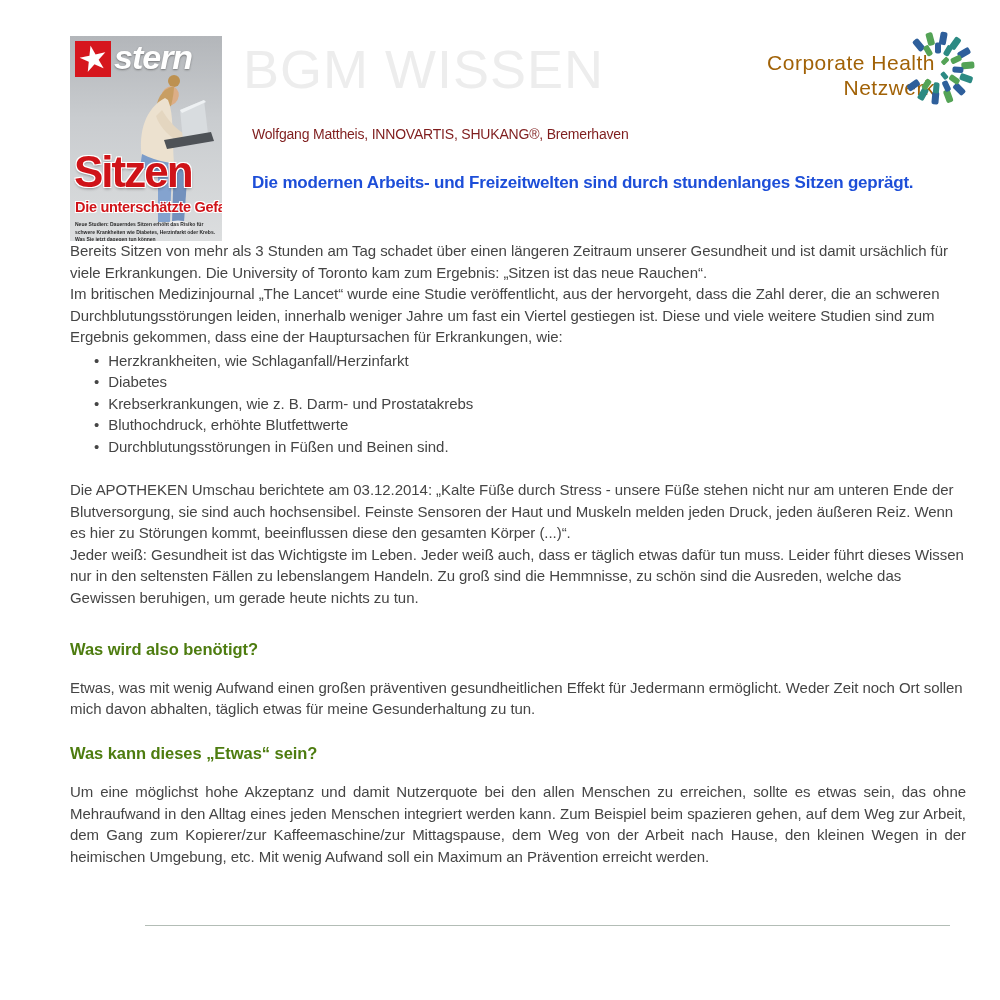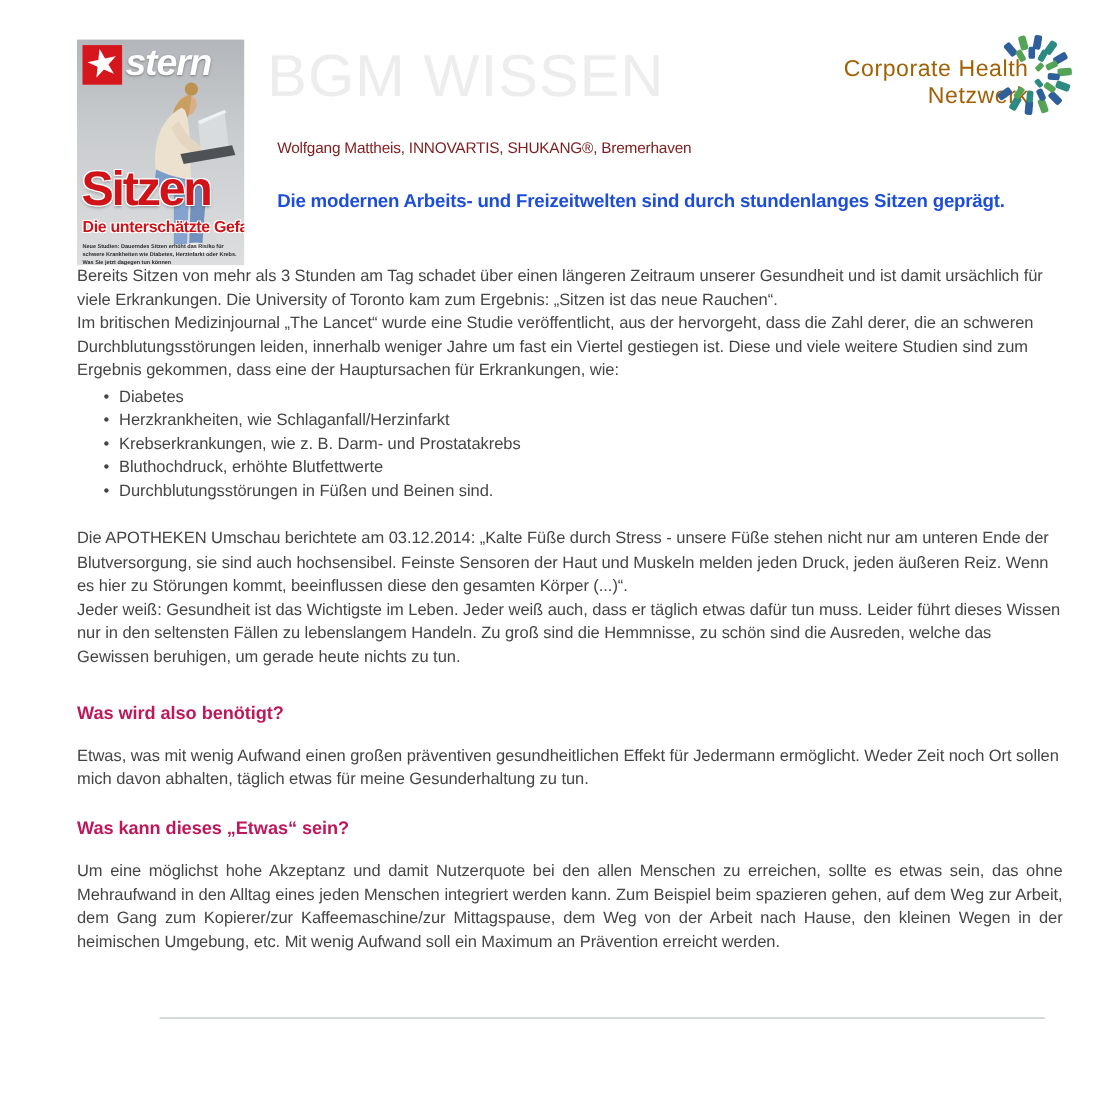--- a/index.html
+++ b/index.html
@@ -34,21 +34,21 @@
     line-height:24px;letter-spacing:-0.2px;}
 
   
   .content{position:absolute;left:70px;top:240px;width:896px;color:#454545;font-size:15px;
     line-height:21.5px;letter-spacing:-0.05px;}
   .content p{margin:0;}
   ul.bullets{margin:2px 0 0 0;padding:0;list-style:none;}
   ul.bullets li{margin:0 0 0 24px;line-height:21.5px;}
   ul.bullets li::before{content:"•";margin-right:9px;font-size:15px;}
   .p-apotheken{margin-top:22px !important;}
-  .heading{color:#be185d;font-size:16.5px;font-weight:bold;margin:0;}
+  .heading{color:#4d7c0f;font-size:16.5px;font-weight:bold;margin:0;}
   .h-1{margin-top:31px !important;}
   .p-etwas{margin-top:16px !important;}
   .h-2{margin-top:23px !important;}
   .p-final{margin-top:17px !important;text-align:justify;}
 
   .divider{position:absolute;left:145px;top:925px;width:805px;height:1px;background:#b3bdb6;}
 </style>
 </head>
 <body>
 
@@ -165,22 +165,22 @@
 
 <div class="byline">Wolfgang Mattheis, INNOVARTIS, SHUKANG®, Bremerhaven</div>
 <div class="intro">
   <div>Die modernen Arbeits- und Freizeitwelten sind durch stundenlanges Sitzen geprägt.</div>
 </div>
 
 <div class="content">
   <p>Bereits Sitzen von mehr als 3 Stunden am Tag schadet über einen längeren Zeitraum unserer Gesundheit und ist damit ursächlich für viele Erkrankungen. Die University of Toronto kam zum Ergebnis: „Sitzen ist das neue Rauchen“.</p>
   <p>Im britischen Medizinjournal „The Lancet“ wurde eine Studie veröffentlicht, aus der hervorgeht, dass die Zahl derer, die an schweren Durchblutungsstörungen leiden, innerhalb weniger Jahre um fast ein Viertel gestiegen ist. Diese und viele weitere Studien sind zum Ergebnis gekommen, dass eine der Hauptursachen für Erkrankungen, wie:</p>
   <ul class="bullets">
+    <li>Herzkrankheiten, wie Schlaganfall/Herzinfarkt</li>
     <li>Diabetes</li>
-    <li>Herzkrankheiten, wie Schlaganfall/Herzinfarkt</li>
     <li>Krebserkrankungen, wie z. B. Darm- und Prostatakrebs</li>
     <li>Bluthochdruck, erhöhte Blutfettwerte</li>
     <li>Durchblutungsstörungen in Füßen und Beinen sind.</li>
   </ul>
   <p class="p-apotheken">Die APOTHEKEN Umschau berichtete am 03.12.2014: „Kalte Füße durch Stress - unsere Füße stehen nicht nur am unteren Ende der Blutversorgung, sie sind auch hochsensibel. Feinste Sensoren der Haut und Muskeln melden jeden Druck, jeden äußeren Reiz. Wenn es hier zu Störungen kommt, beeinflussen diese den gesamten Körper (...)“.</p>
   <p>Jeder weiß: Gesundheit ist das Wichtigste im Leben. Jeder weiß auch, dass er täglich etwas dafür tun muss. Leider führt dieses Wissen nur in den seltensten Fällen zu lebenslangem Handeln. Zu groß sind die Hemmnisse, zu schön sind die Ausreden, welche das Gewissen beruhigen, um gerade heute nichts zu tun.</p>
   <p class="heading h-1">Was wird also benötigt?</p>
   <p class="p-etwas">Etwas, was mit wenig Aufwand einen großen präventiven gesundheitlichen Effekt für Jedermann ermöglicht. Weder Zeit noch Ort sollen mich davon abhalten, täglich etwas für meine Gesunderhaltung zu tun.</p>
   <p class="heading h-2">Was kann dieses „Etwas“ sein?</p>
   <p class="p-final">Um eine möglichst hohe Akzeptanz und damit Nutzerquote bei den allen Menschen zu erreichen, sollte es etwas sein, das ohne Mehraufwand in den Alltag eines jeden Menschen integriert werden kann. Zum Beispiel beim spazieren gehen, auf dem Weg zur Arbeit, dem Gang zum Kopierer/zur Kaffeemaschine/zur Mittagspause, dem Weg von der Arbeit nach Hause, den kleinen Wegen in der heimischen Umgebung, etc. Mit wenig Aufwand soll ein Maximum an Prävention erreicht werden.</p>

